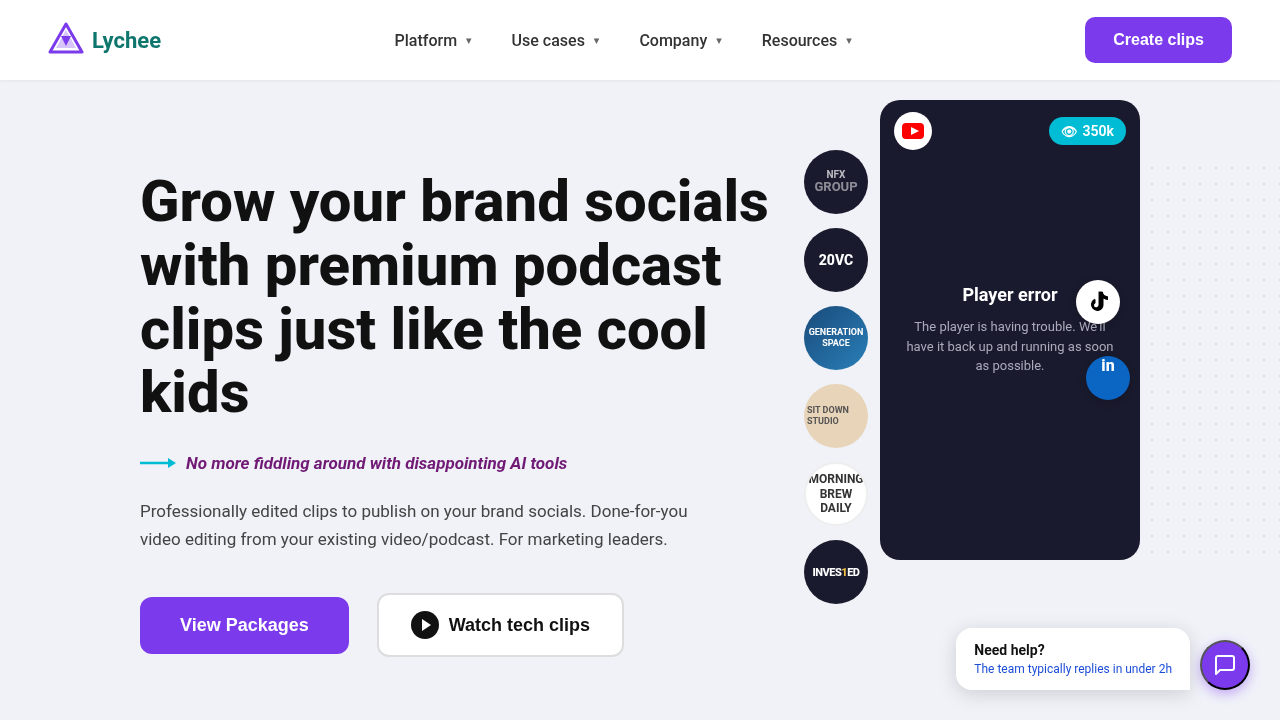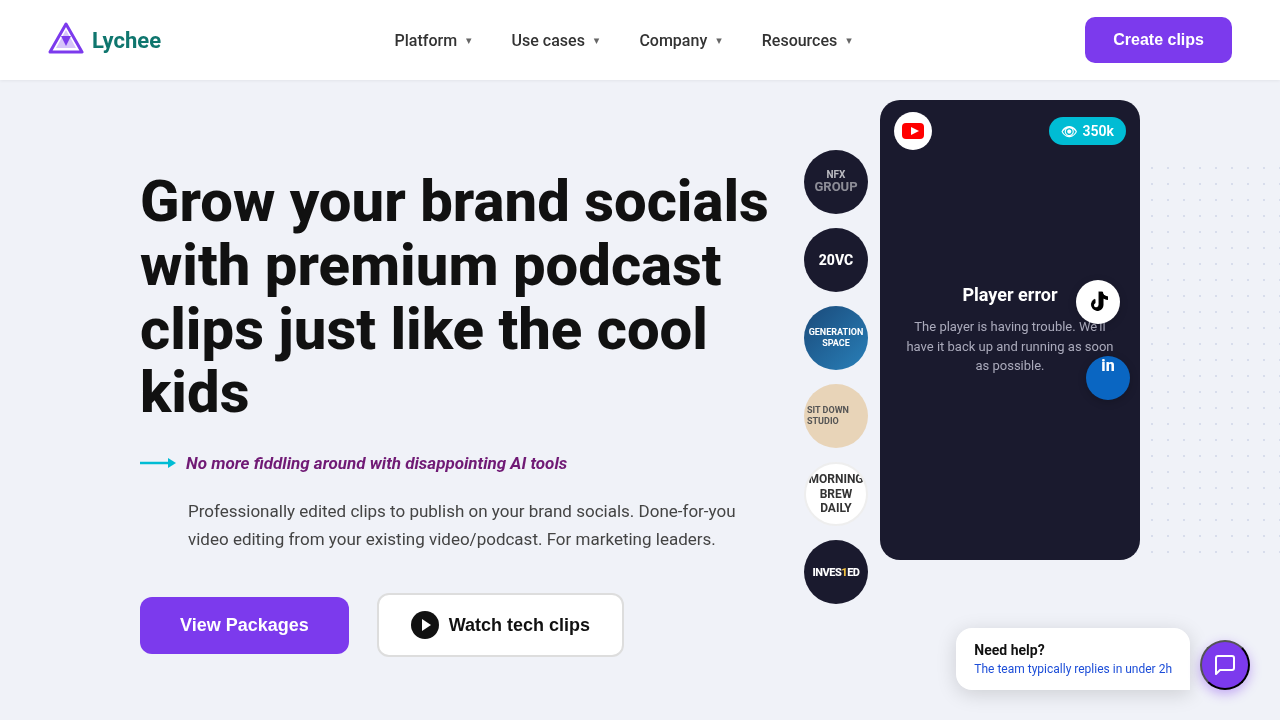--- a/index.html
+++ b/index.html
@@ -110,21 +110,20 @@
       font-weight: 700;
       color: #701a75;
       font-style: italic;
     }
     .hero-desc {
       font-size: 17px;
       color: #444;
       line-height: 1.65;
       margin-bottom: 40px;
       max-width: 580px;
-      margin-left: 48px;
     }
     .hero-buttons {
       display: flex;
       gap: 28px;
       align-items: center;
     }
     .btn-primary {
       background: #7c3aed;
       color: #fff;
       border: none;

